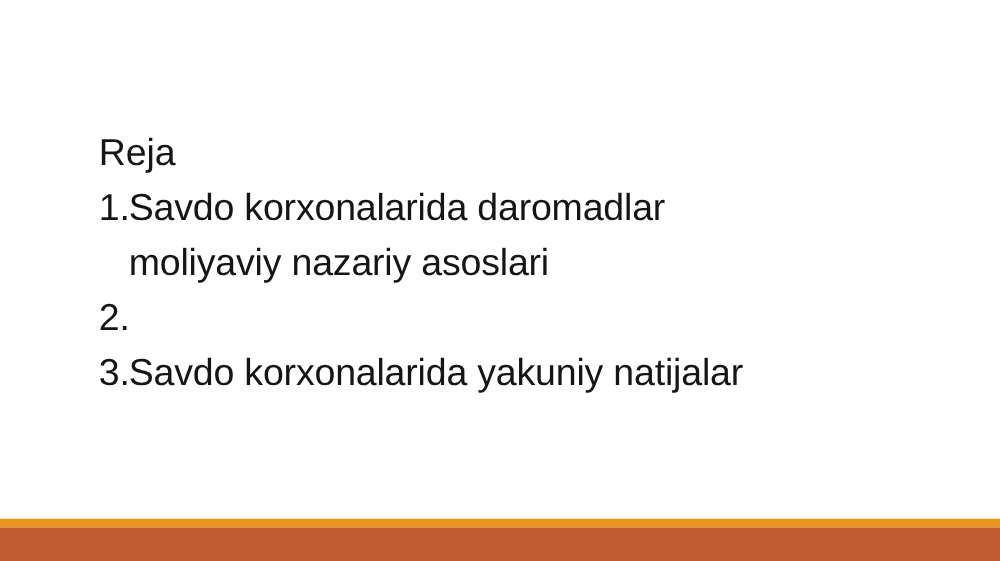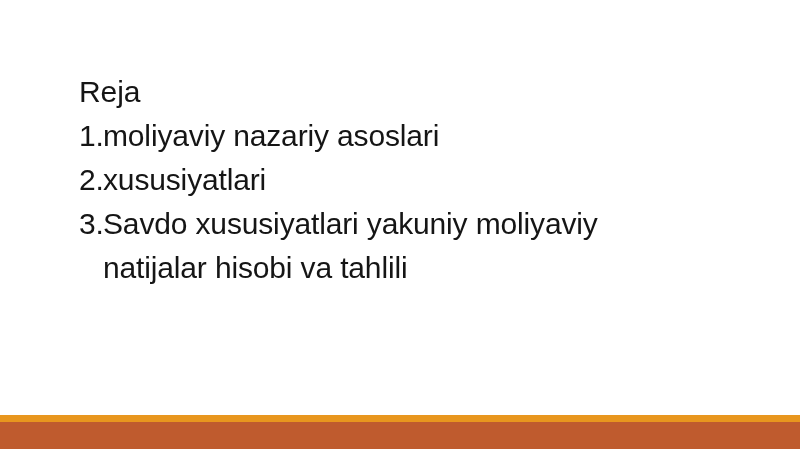--- a/index.html
+++ b/index.html
@@ -27,20 +27,21 @@
     top: 70px;
     width: 680px;
   }
   .slide-title {
     font-size: 30px;
     line-height: 44px;
     color: #151515;
     font-weight: 400;
     letter-spacing: -0.1px;
     white-space: nowrap;
+    margin-top: 31px;
   }
   .agenda-list {
     list-style: none;
     margin: 0;
     padding: 0;
   }
   .agenda-item {
     display: flex;
     align-items: flex-start;
     font-size: 30px;
@@ -96,36 +97,35 @@
 
   <div class="content-block">
 
     <div class="slide-title">Reja</div>
 
     <ul class="agenda-list">
 
       <li class="agenda-item">
         <span class="item-number">1.</span>
         <span class="item-text">
+          <span class="wrap-line">Savdo korxonalarida daromadlar</span>
           <span class="wrap-line indent">moliyaviy nazariy asoslari</span>
         </span>
       </li>
 
       <li class="agenda-item">
         <span class="item-number">2.</span>
         <span class="item-text">
-          <span class="wrap-line indent">xususiyatlari</span>
         </span>
       </li>
 
       <li class="agenda-item">
         <span class="item-number">3.</span>
         <span class="item-text">
-          <span class="wrap-line">Savdo xususiyatlari yakuniy moliyaviy</span>
-          <span class="wrap-line indent">natijalar hisobi va tahlili</span>
+          <span class="wrap-line">Savdo korxonalarida yakuniy natijalar</span>
         </span>
       </li>
 
     </ul>
   </div>
 
   <div class="bottom-bar">
     <div class="bar-accent"></div>
     <div class="bar-main"></div>
   </div>

